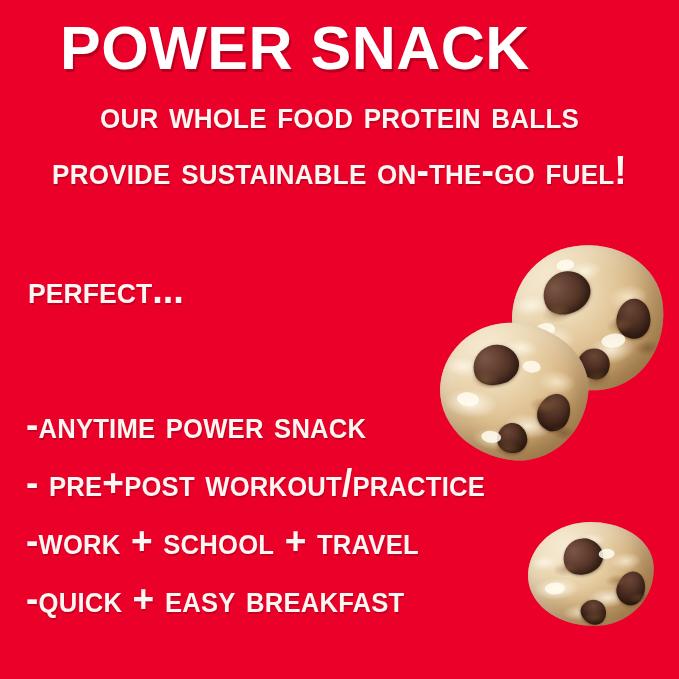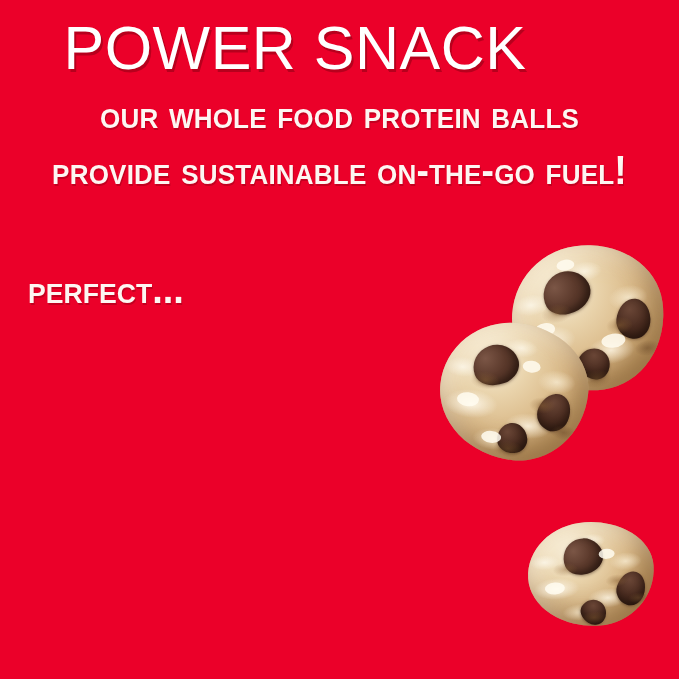--- a/index.html
+++ b/index.html
@@ -20,21 +20,21 @@
 
   
   .headline {
     position: absolute;
     left: 0;
     top: 18px;
     width: 590px;
     text-align: center;
     color: #ffffff;
     font-family: "Liberation Sans", sans-serif;
-    font-weight: normal;
+    font-weight: bold;
     font-size: 61px;
     letter-spacing: 0.5px;
     line-height: 1;
     text-shadow: 2px 3px 0 rgba(120,0,16,0.45);
     white-space: nowrap;
   }
 
   
   .subhead {
     position: absolute;
@@ -155,20 +155,26 @@
 
 <div id="poster">
 
   <div class="headline">POWER SNACK</div>
 
   <div class="subhead subhead-1">Our Whole Food Protein Balls</div>
   <div class="subhead subhead-2">Provide Sustainable On-The-Go FUEL!</div>
 
   <div class="perfect">Perfect...</div>
 
+  <div class="bullets">
+    <div class="bullet">-Anytime Power Snack</div>
+    <div class="bullet">- Pre+Post Workout/Practice</div>
+    <div class="bullet">-Work + School + Travel</div>
+    <div class="bullet">-Quick + Easy Breakfast</div>
+  </div>
 
   <div class="ball-cluster" style="left:440px; top:245px; width:225px; height:215px;">
 
     <div class="ball" style="left:72px; top:0px; width:152px; height:146px; transform:rotate(-8deg);">
       <div class="chip" style="left:34px; top:24px; width:48px; height:42px; transform:rotate(-22deg);"></div>
       <div class="chip small" style="left:104px; top:60px; width:34px; height:40px; transform:rotate(14deg);"></div>
       <div class="chip small" style="left:60px; top:104px; width:32px; height:30px; transform:rotate(40deg);"></div>
       <div class="crumb" style="left:22px; top:72px; width:20px; height:13px;"></div>
       <div class="crumb" style="left:86px; top:92px; width:24px; height:14px;"></div>
       <div class="crumb" style="left:52px; top:12px; width:18px; height:11px;"></div>

